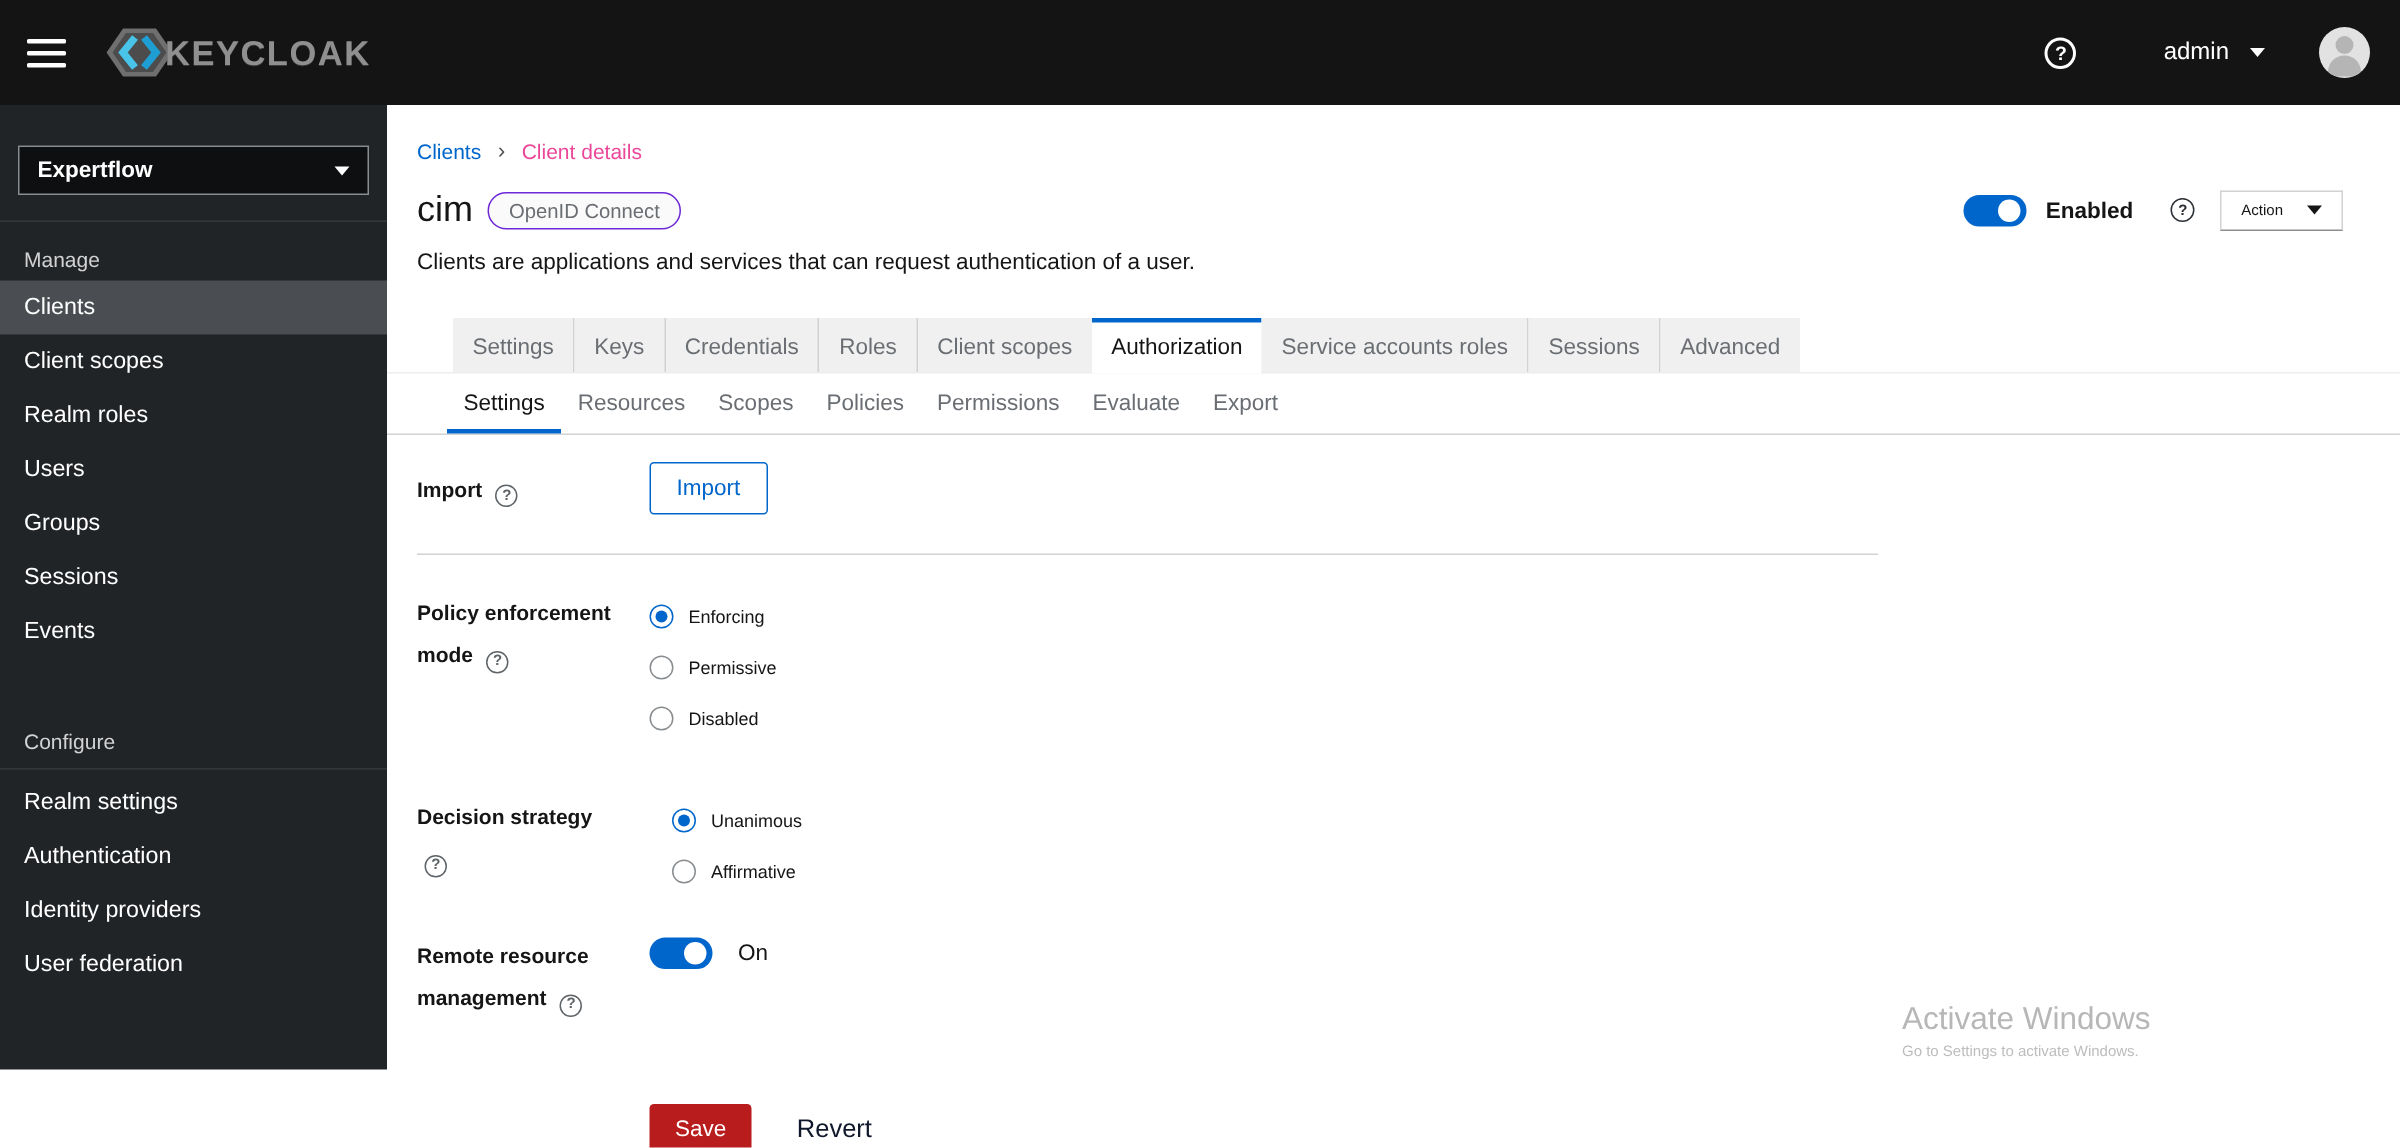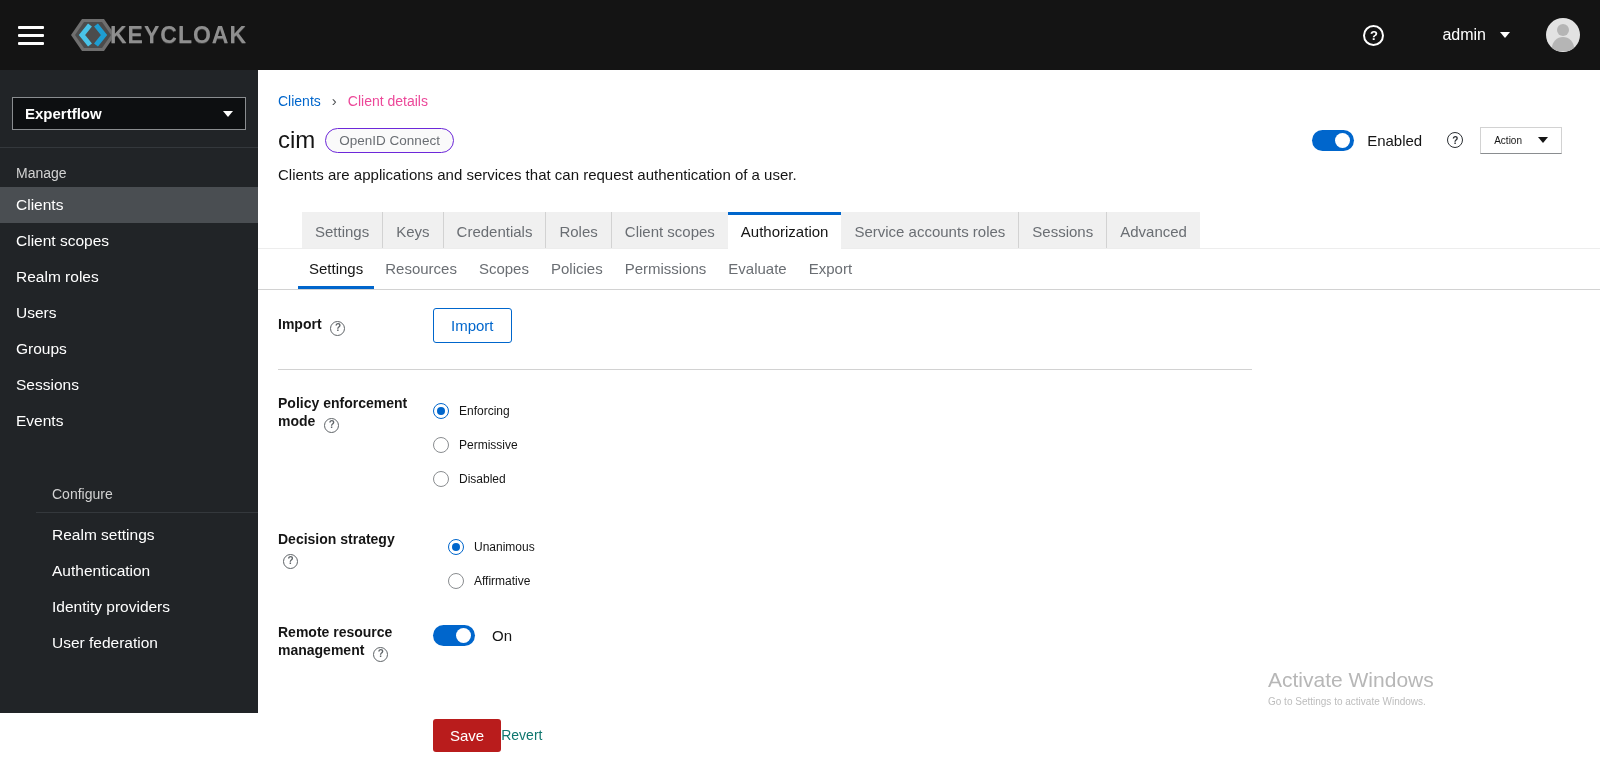--- a/index.html
+++ b/index.html
@@ -31,37 +31,37 @@
 
   
   .realm-select { margin:0 12px; height:33px; background:#0d0f11; border:1px solid #8a8d90;
     display:flex; align-items:center; padding:0 12px; cursor:pointer; }
   .realm-select .rname { color:#fff; font-size:15px; font-weight:600; }
   .realm-select .caret { margin-left:auto; }
   .side-divider { height:1px; background:#34383c; margin-top:17px; }
   .nav-group-title { color:#d2d2d2; font-size:14px; padding:17px 16px 6px 16px; }
   .nav-item { color:#fff; font-size:15.5px; padding:9px 16px; cursor:pointer; }
   .nav-item.active { background:#4a4e52; }
-  .group-configure { margin-top:30px;margin-left:36px; }
+  .group-configure { margin-top:30px; }
   .group-configure .side-divider { margin-top:4px; margin-bottom:4px; }
 
   
   .content-pad { padding:22px 38px 0 20px; }
   .breadcrumb { display:flex; align-items:center; font-size:14px; }
   .breadcrumb .crumb-link { color:#0066cc; cursor:pointer; }
   .breadcrumb .sep { color:#4f5255; margin:0 11px; font-size:15px; }
   .breadcrumb .crumb-current { color:#ec4899;text-align:center; }
   .title-row { display:flex; align-items:center; margin-top:17px; }
   .page-title { font-size:24px; font-weight:500; color:#151515; }
   .badge { margin-left:10px; border:1px solid #6d28d9; background:#fafafa; color:#6a6e73;
     font-size:13.5px; padding:4px 13px; border-radius:30px; }
   .header-controls { margin-left:auto; display:flex; align-items:center; }
   .toggle { width:42px; height:21px; border-radius:11px; background:#0066cc; position:relative; cursor:pointer; flex-shrink:0; }
   .toggle::after { content:""; position:absolute; top:3px; right:4px; width:15px; height:15px; border-radius:50%; background:#fff; }
-  .enabled-label { font-size:15px; color:#151515; margin-left:13px; }
+  .enabled-label { font-size:15px; color:#151515; margin-left:13px;font-weight:bold; }
   .help { display:inline-flex; align-items:center; justify-content:center; width:15px; height:15px;
     border:1px solid #5f6468; border-radius:50%; font-size:10px; font-weight:700; color:#5f6468; flex-shrink:0; }
   .header-controls .help { margin-left:25px; width:16px; height:16px; border-color:#2b2f33; color:#2b2f33; cursor:pointer; }
   .action-btn { margin-left:17px; display:inline-flex; align-items:center; padding:7px 13px;
     border:1px solid #d2d2d2; border-bottom:1px solid #8a8d90; background:#fff; font-size:10px; color:#151515; cursor:pointer; }
   .action-btn .caret { border-top-color:#151515; margin-left:16px; }
   .page-desc { font-size:15px; color:#151515; margin-top:12px; }
 
   
   .tabs-row { display:flex; margin-top:29px; padding-left:44px; border-bottom:1px solid #ededed; }
@@ -73,39 +73,39 @@
   .tab.before-active { border-right:none; }
 
   
   .subtabs-row { display:flex; padding-left:40px; border-bottom:1px solid #d2d2d2; }
   .subtab { font-size:15px; color:#6a6e73; padding:11px 11px 12px 11px; cursor:pointer; }
   .subtab.active { color:#151515; box-shadow:inset 0 -3px 0 0 #0066cc; }
 
   
   .form-pad { padding:18px 0 0 20px; }
   .form-row { display:flex; align-items:flex-start; }
-  .form-label { width:135px; flex-shrink:0; font-size:14px; font-weight:600; color:#151515; line-height:18px; }
+  .form-label { width:135px; flex-shrink:0; font-size:14px; font-weight:600; color:#151515; line-height:28px; }
   .form-label .help { margin-left:5px; vertical-align:-2px; font-weight:700; }
   .form-control { margin-left:20px; }
   .row-import { align-items:center; }
   .btn-import { background:#fff; border:1px solid #0066cc; color:#0066cc; font-size:15px;
     padding:8px 17px; border-radius:3px; cursor:pointer; }
   .form-divider { height:1px; background:#d2d2d2; width:974px; margin:26px 0 24px 0; }
   .radio-option { display:flex; align-items:center; height:34px; cursor:pointer; }
   .radio { width:16px; height:16px; border-radius:50%; border:1px solid #8a8d90; background:#fff; flex-shrink:0; position:relative; }
   .radio.checked { border-color:#0066cc; }
   .radio.checked::after { content:""; position:absolute; inset:3px; border-radius:50%; background:#0066cc; }
   .radio-option .opt-label { font-size:12px; color:#151515; margin-left:10px; }
   .row-decision { margin-top:34px;gap:15px; }
   .row-remote { margin-top:25px; }
   .row-remote .form-control { display:flex; align-items:center; height:24px; }
   .on-label { font-size:15px; color:#151515; margin-left:17px; }
   .actions-row { margin-top:57px; margin-left:155px; display:flex; align-items:center; }
   .btn-save { background:#b91c1c; color:#fff; border:none; font-size:15px; padding:8px 17px; border-radius:3px; cursor:pointer; }
-  .link-revert { color:#0f766e; font-size:14px; cursor:pointer; }
+  .link-revert { color:#0f172a; font-size:17px; margin-left:30px; cursor:pointer; }
 
   
   .watermark { position:absolute; left:1010px; top:598px; color:#b7b7b7; }
   .watermark .wm1 { font-size:21px; font-weight:300; }
   .watermark .wm2 { font-size:10px; margin-top:4px; color:#bdbdbd; }
 </style>
 </head>
 <body>
 
 <header class="masthead">

